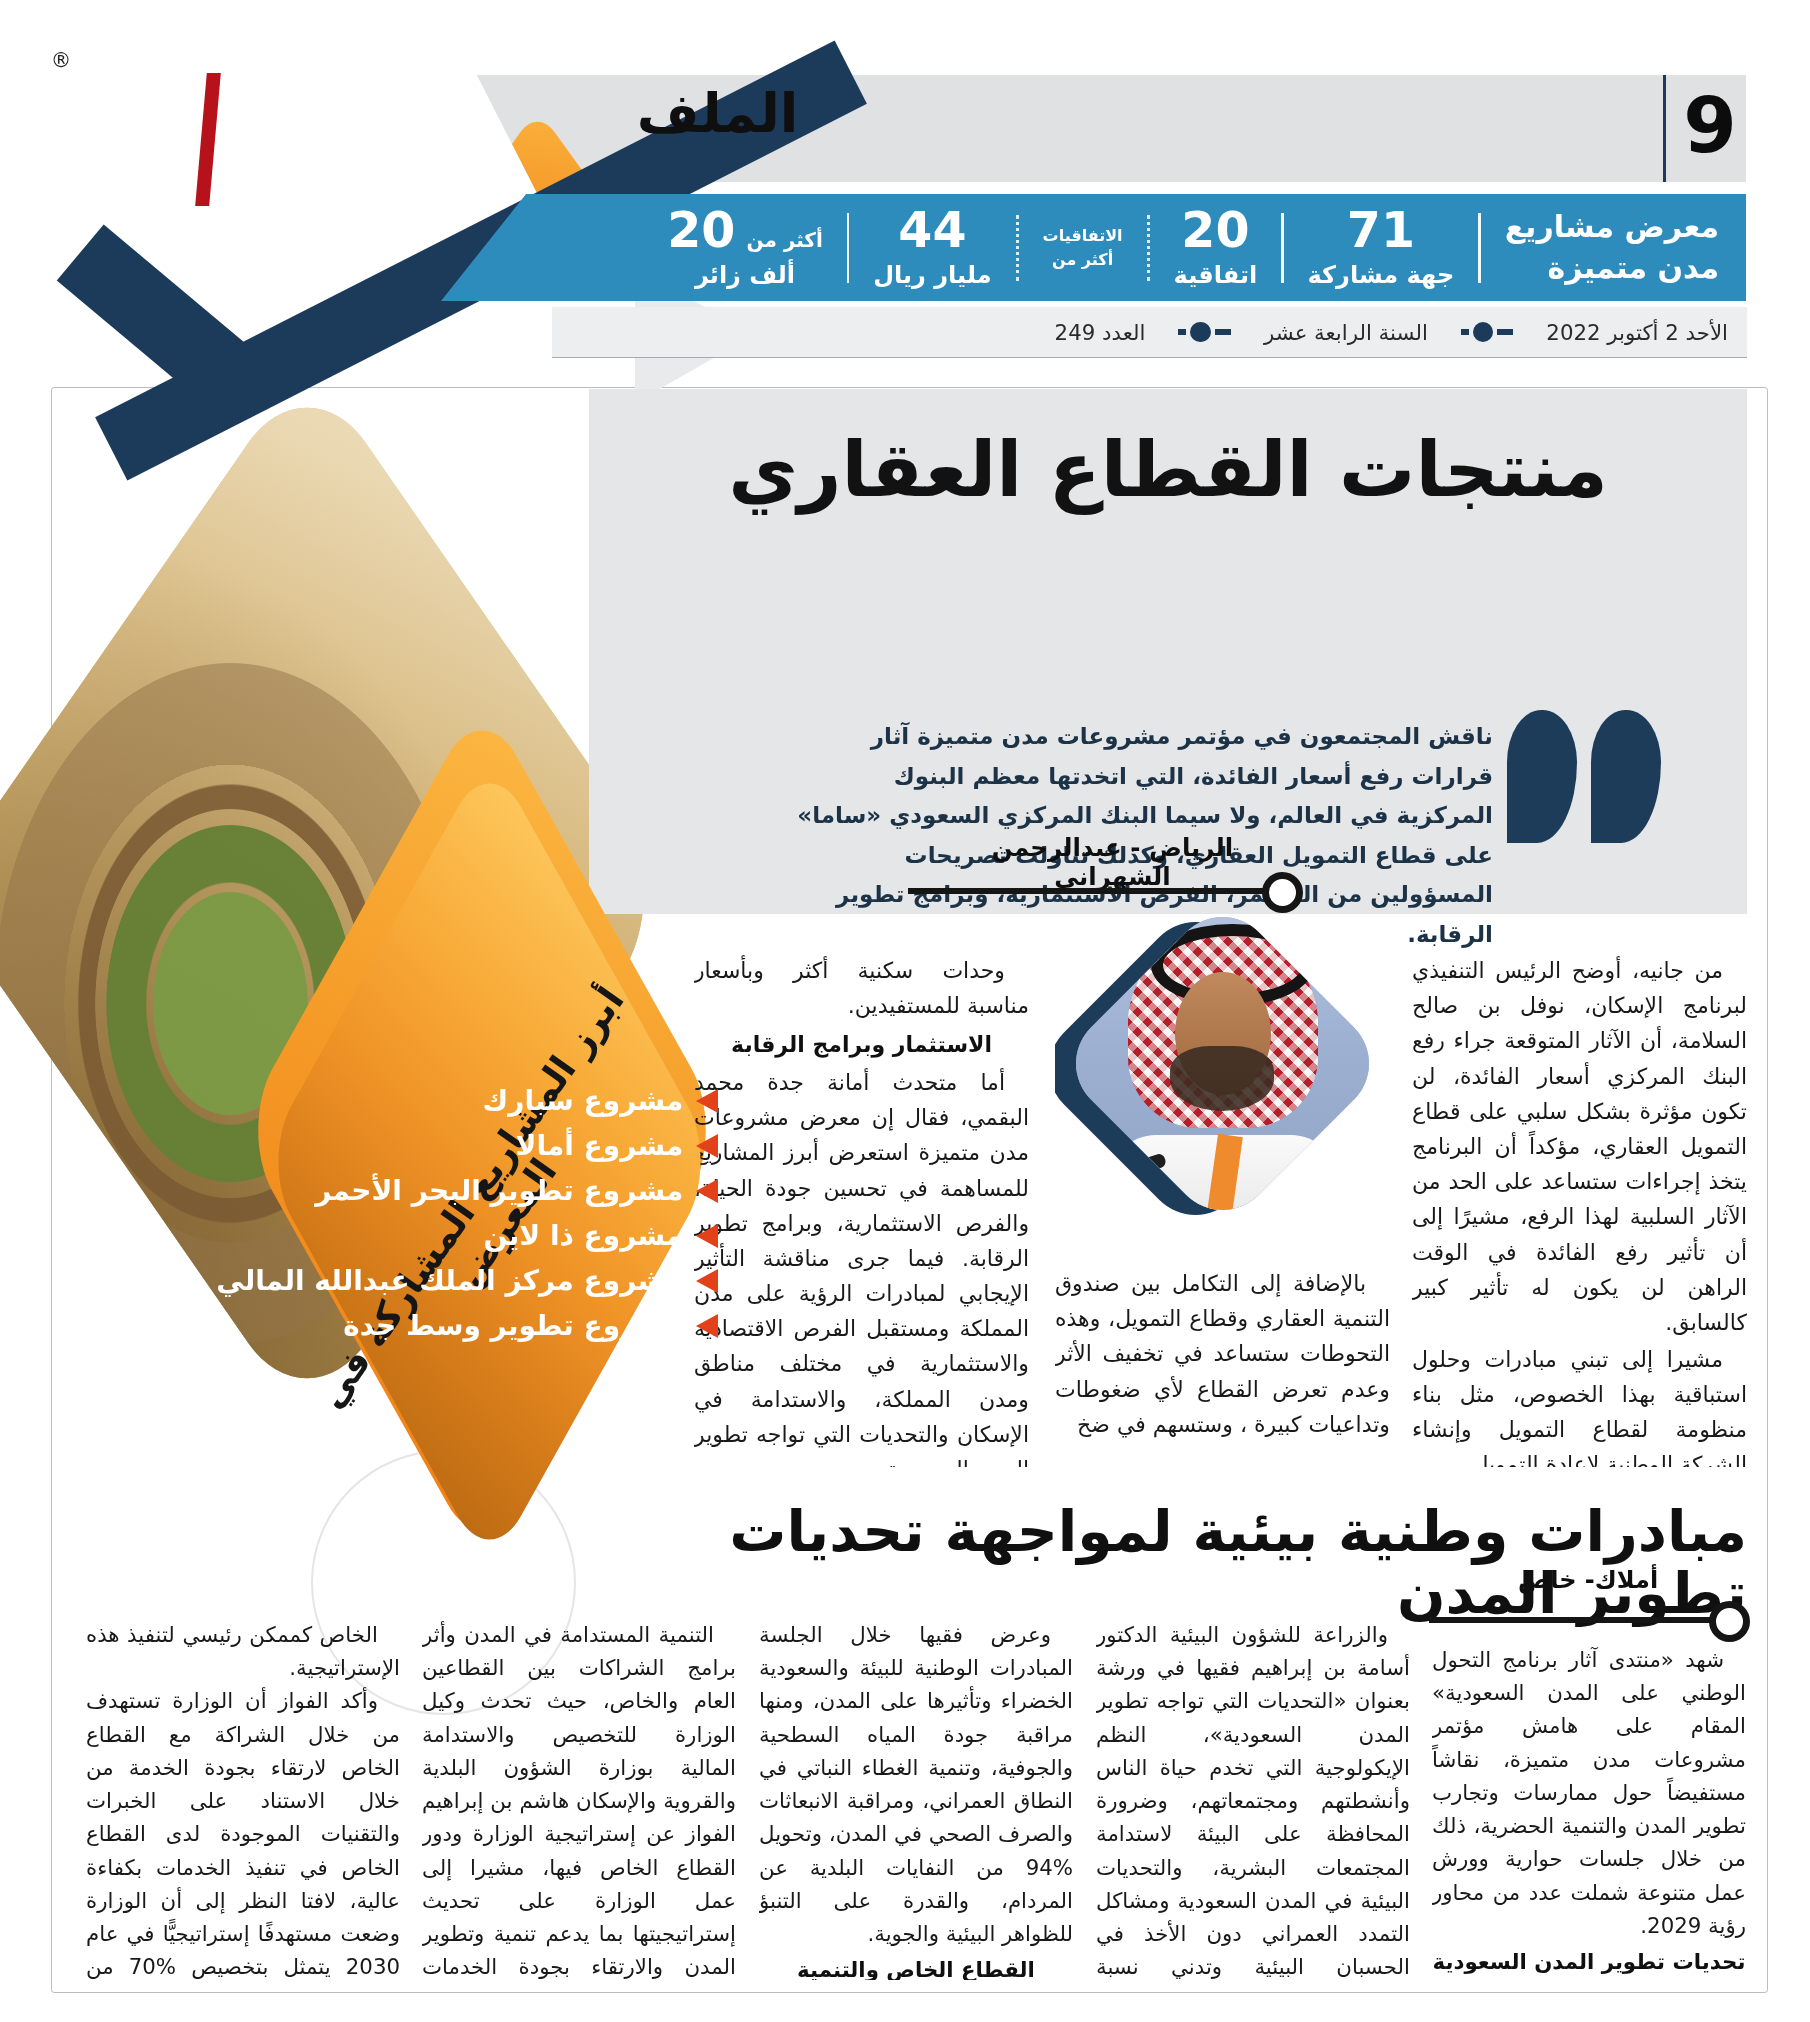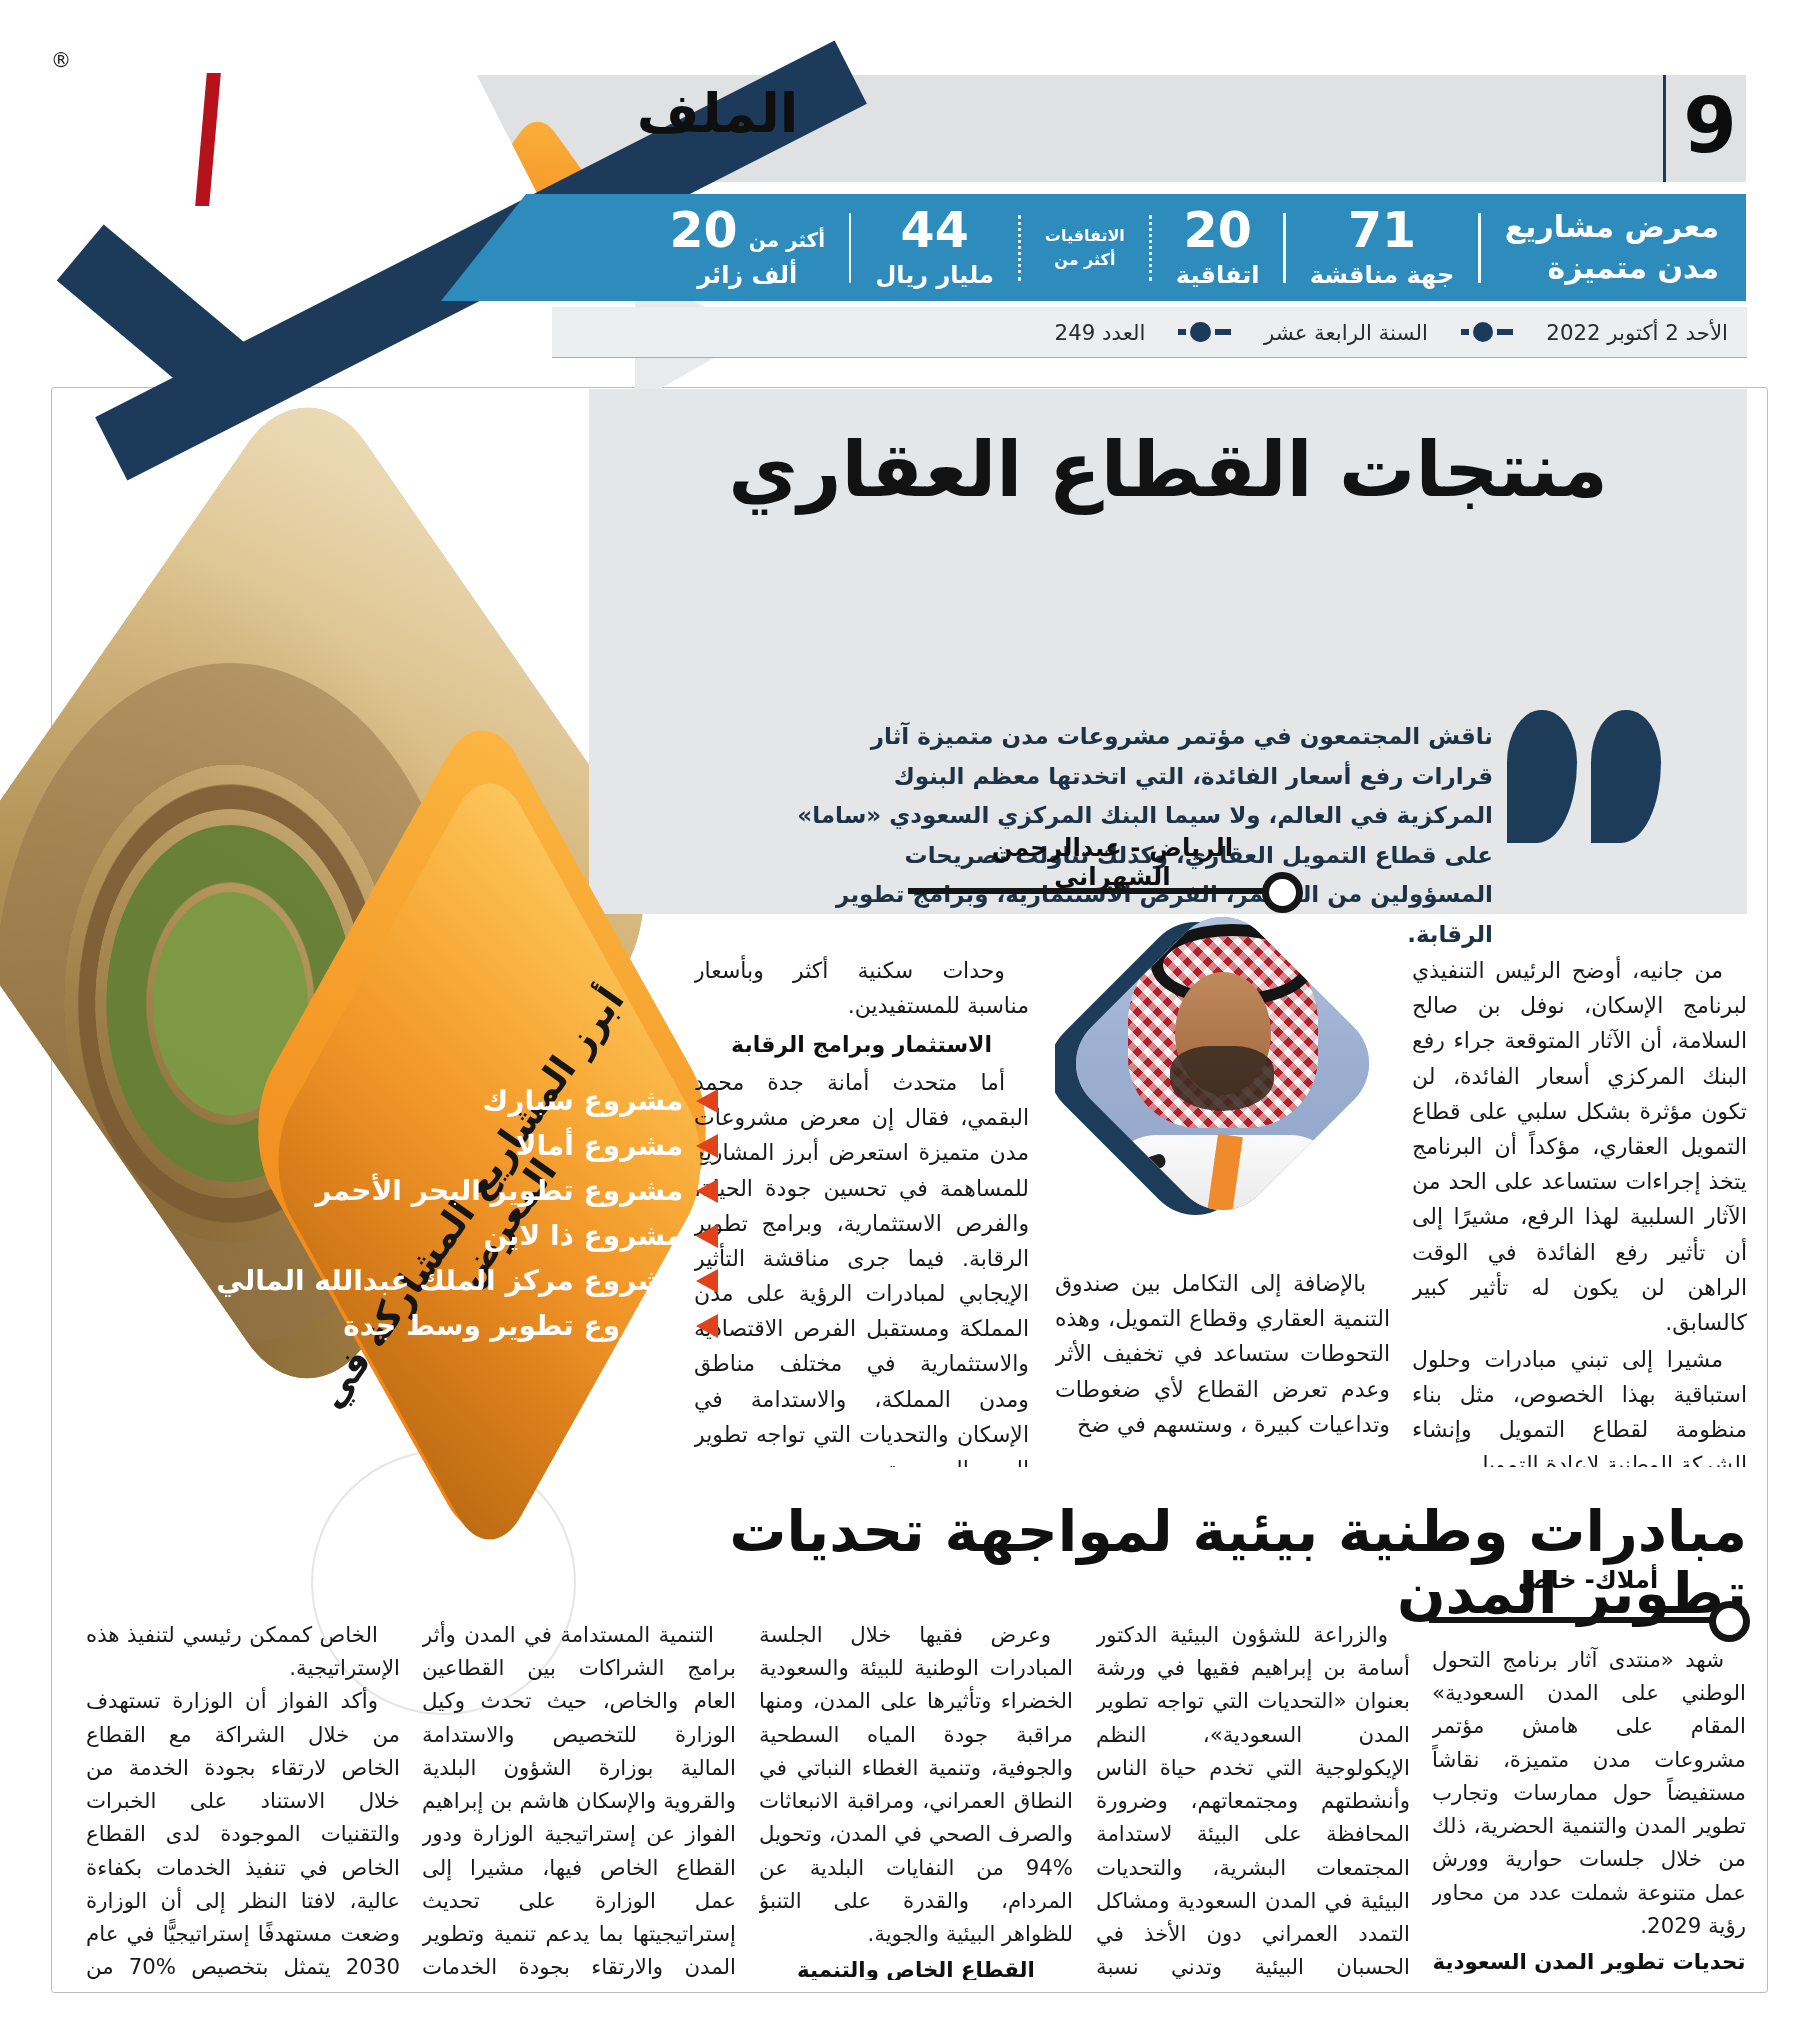--- a/index.html
+++ b/index.html
@@ -138,21 +138,21 @@
   <div class="abs curl"></div>
 
   <div class="abs statsbar">
     <div class="sb-title">
       <span style="display:block">معرض مشاريع</span>
       <span style="display:block">مدن متميزة</span>
     </div>
     <div class="sb-sep"></div>
     <div class="sb-stat">
       <div class="sb-num">71</div>
-      <div class="sb-lab">جهة مناقشة</div>
+      <div class="sb-lab">جهة مشاركة</div>
     </div>
     <div class="sb-sep"></div>
     <div class="sb-stat">
       <div class="sb-num">20</div>
       <div class="sb-lab">اتفاقية</div>
     </div>
     <div class="sb-dotted"></div>
     <div class="sb-qual">
       <span style="display:block">الاتفاقيات</span>
       <span style="display:block">أكثر من</span>

